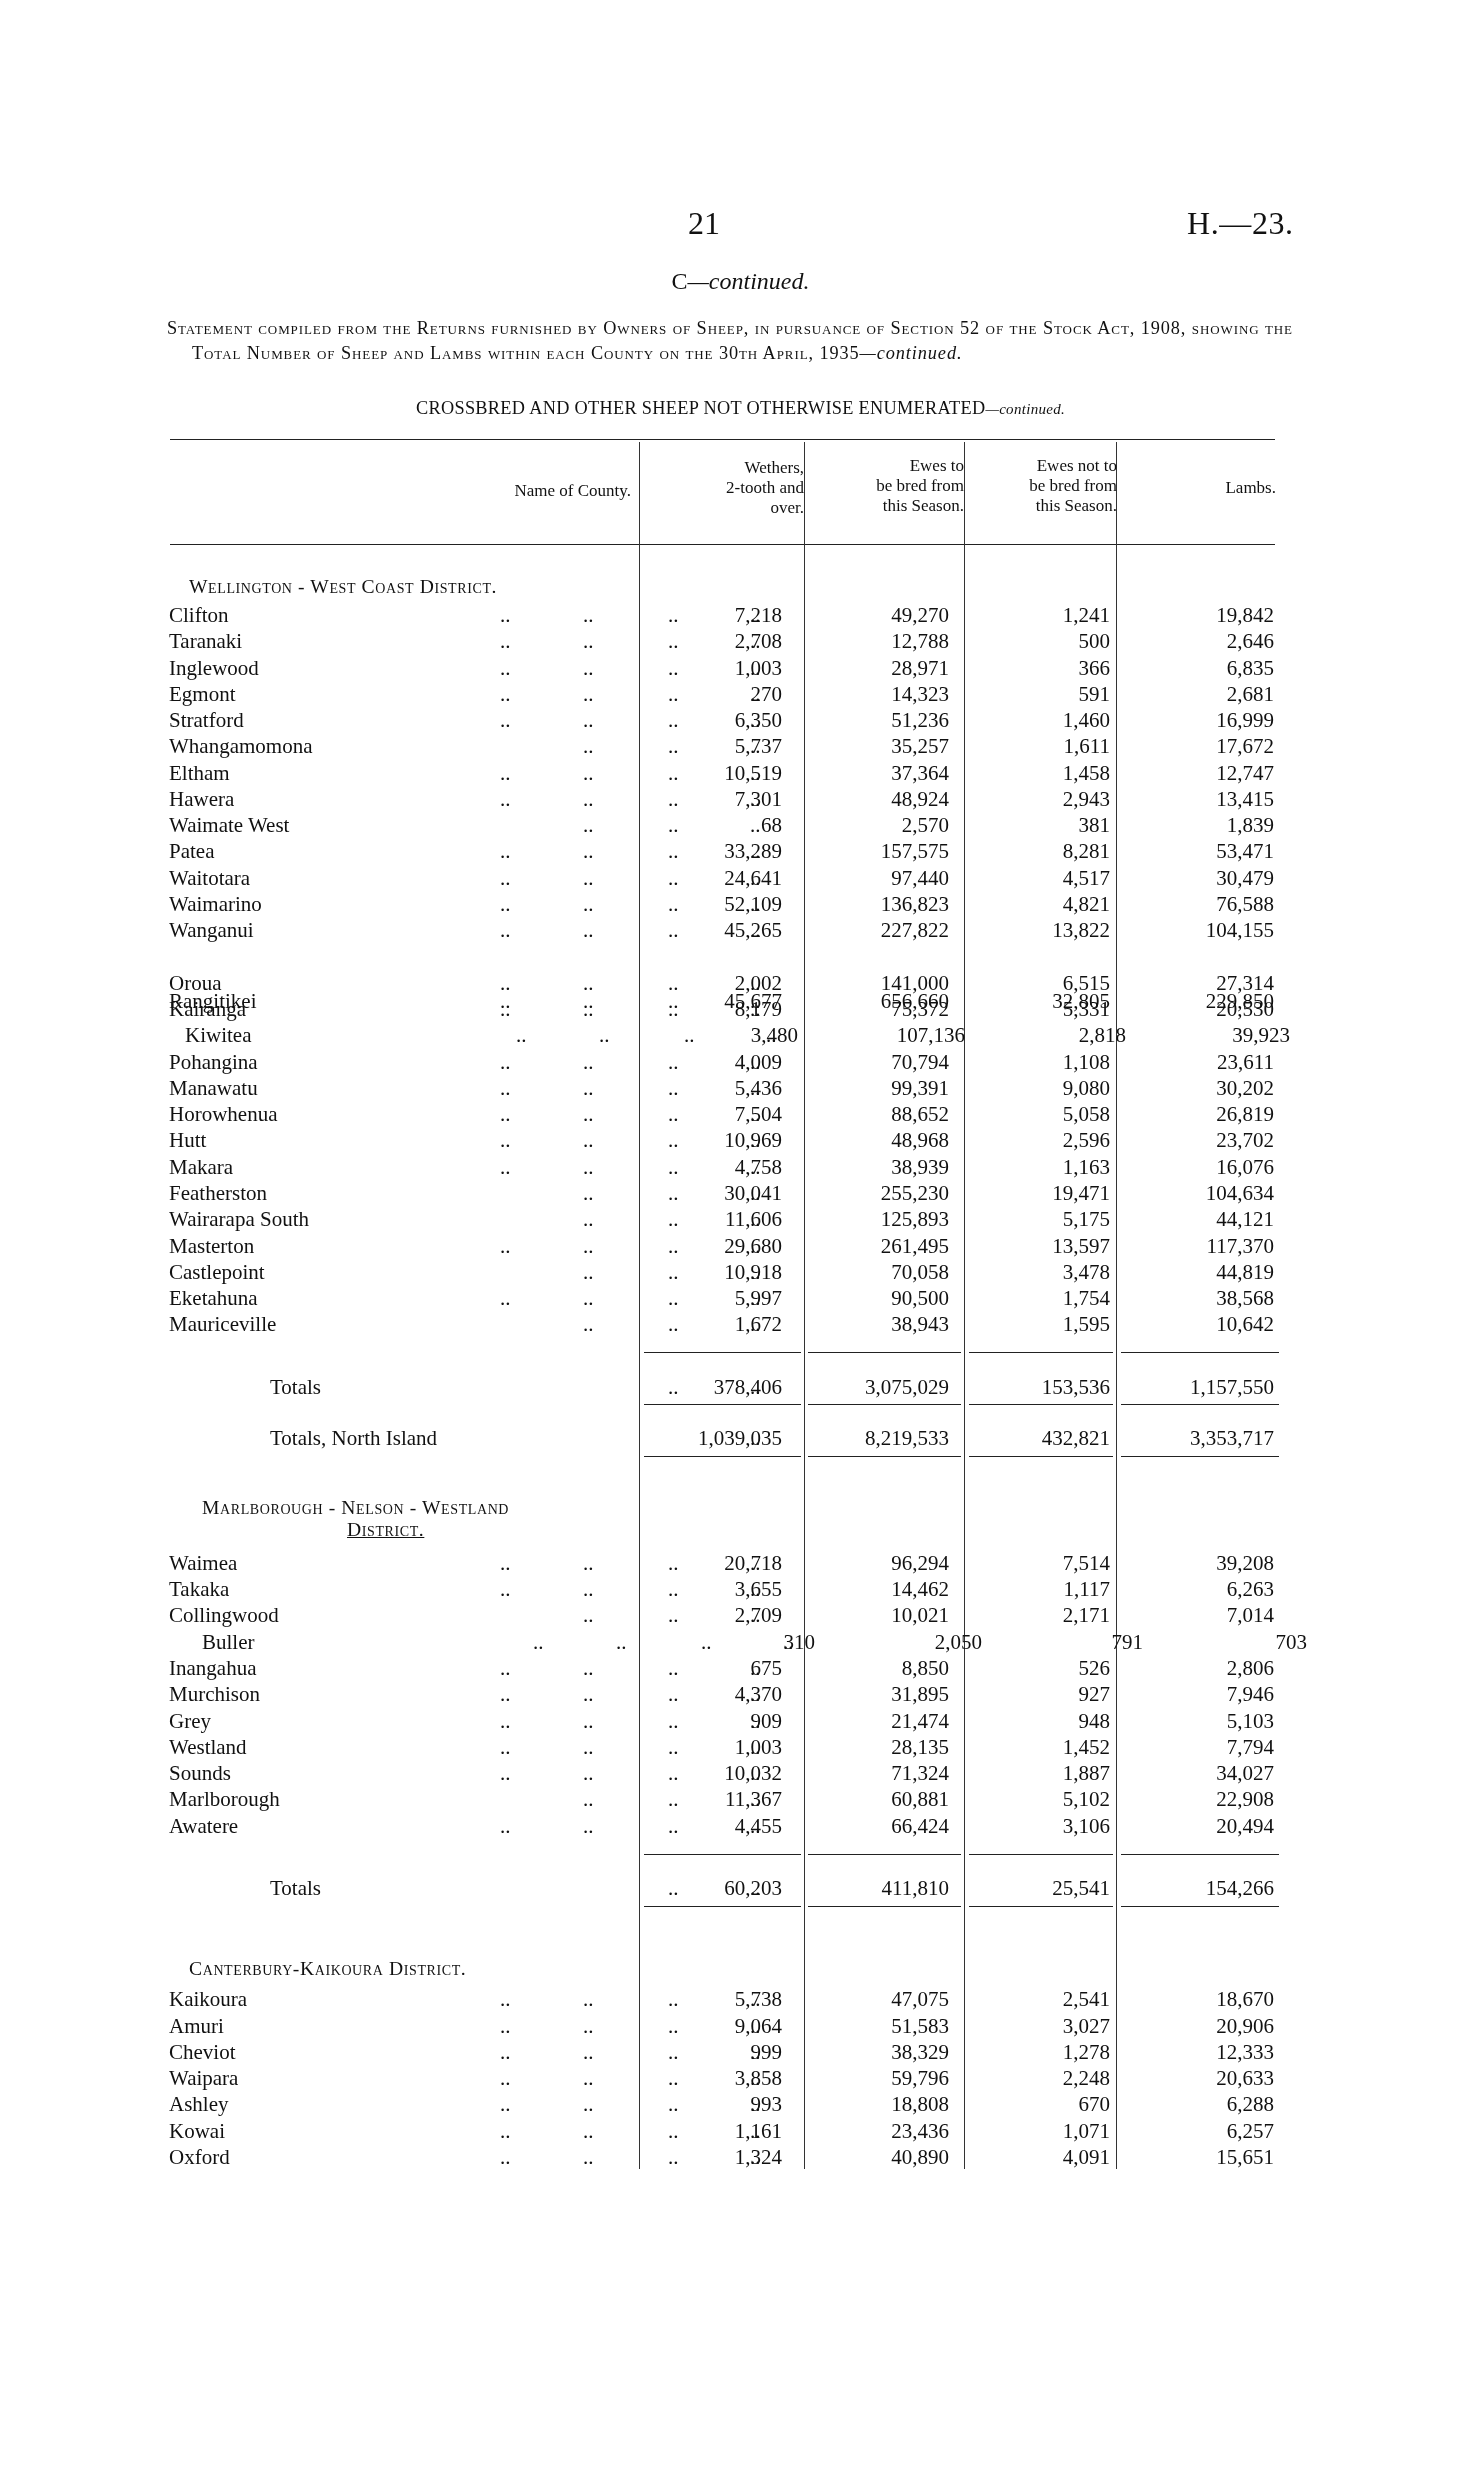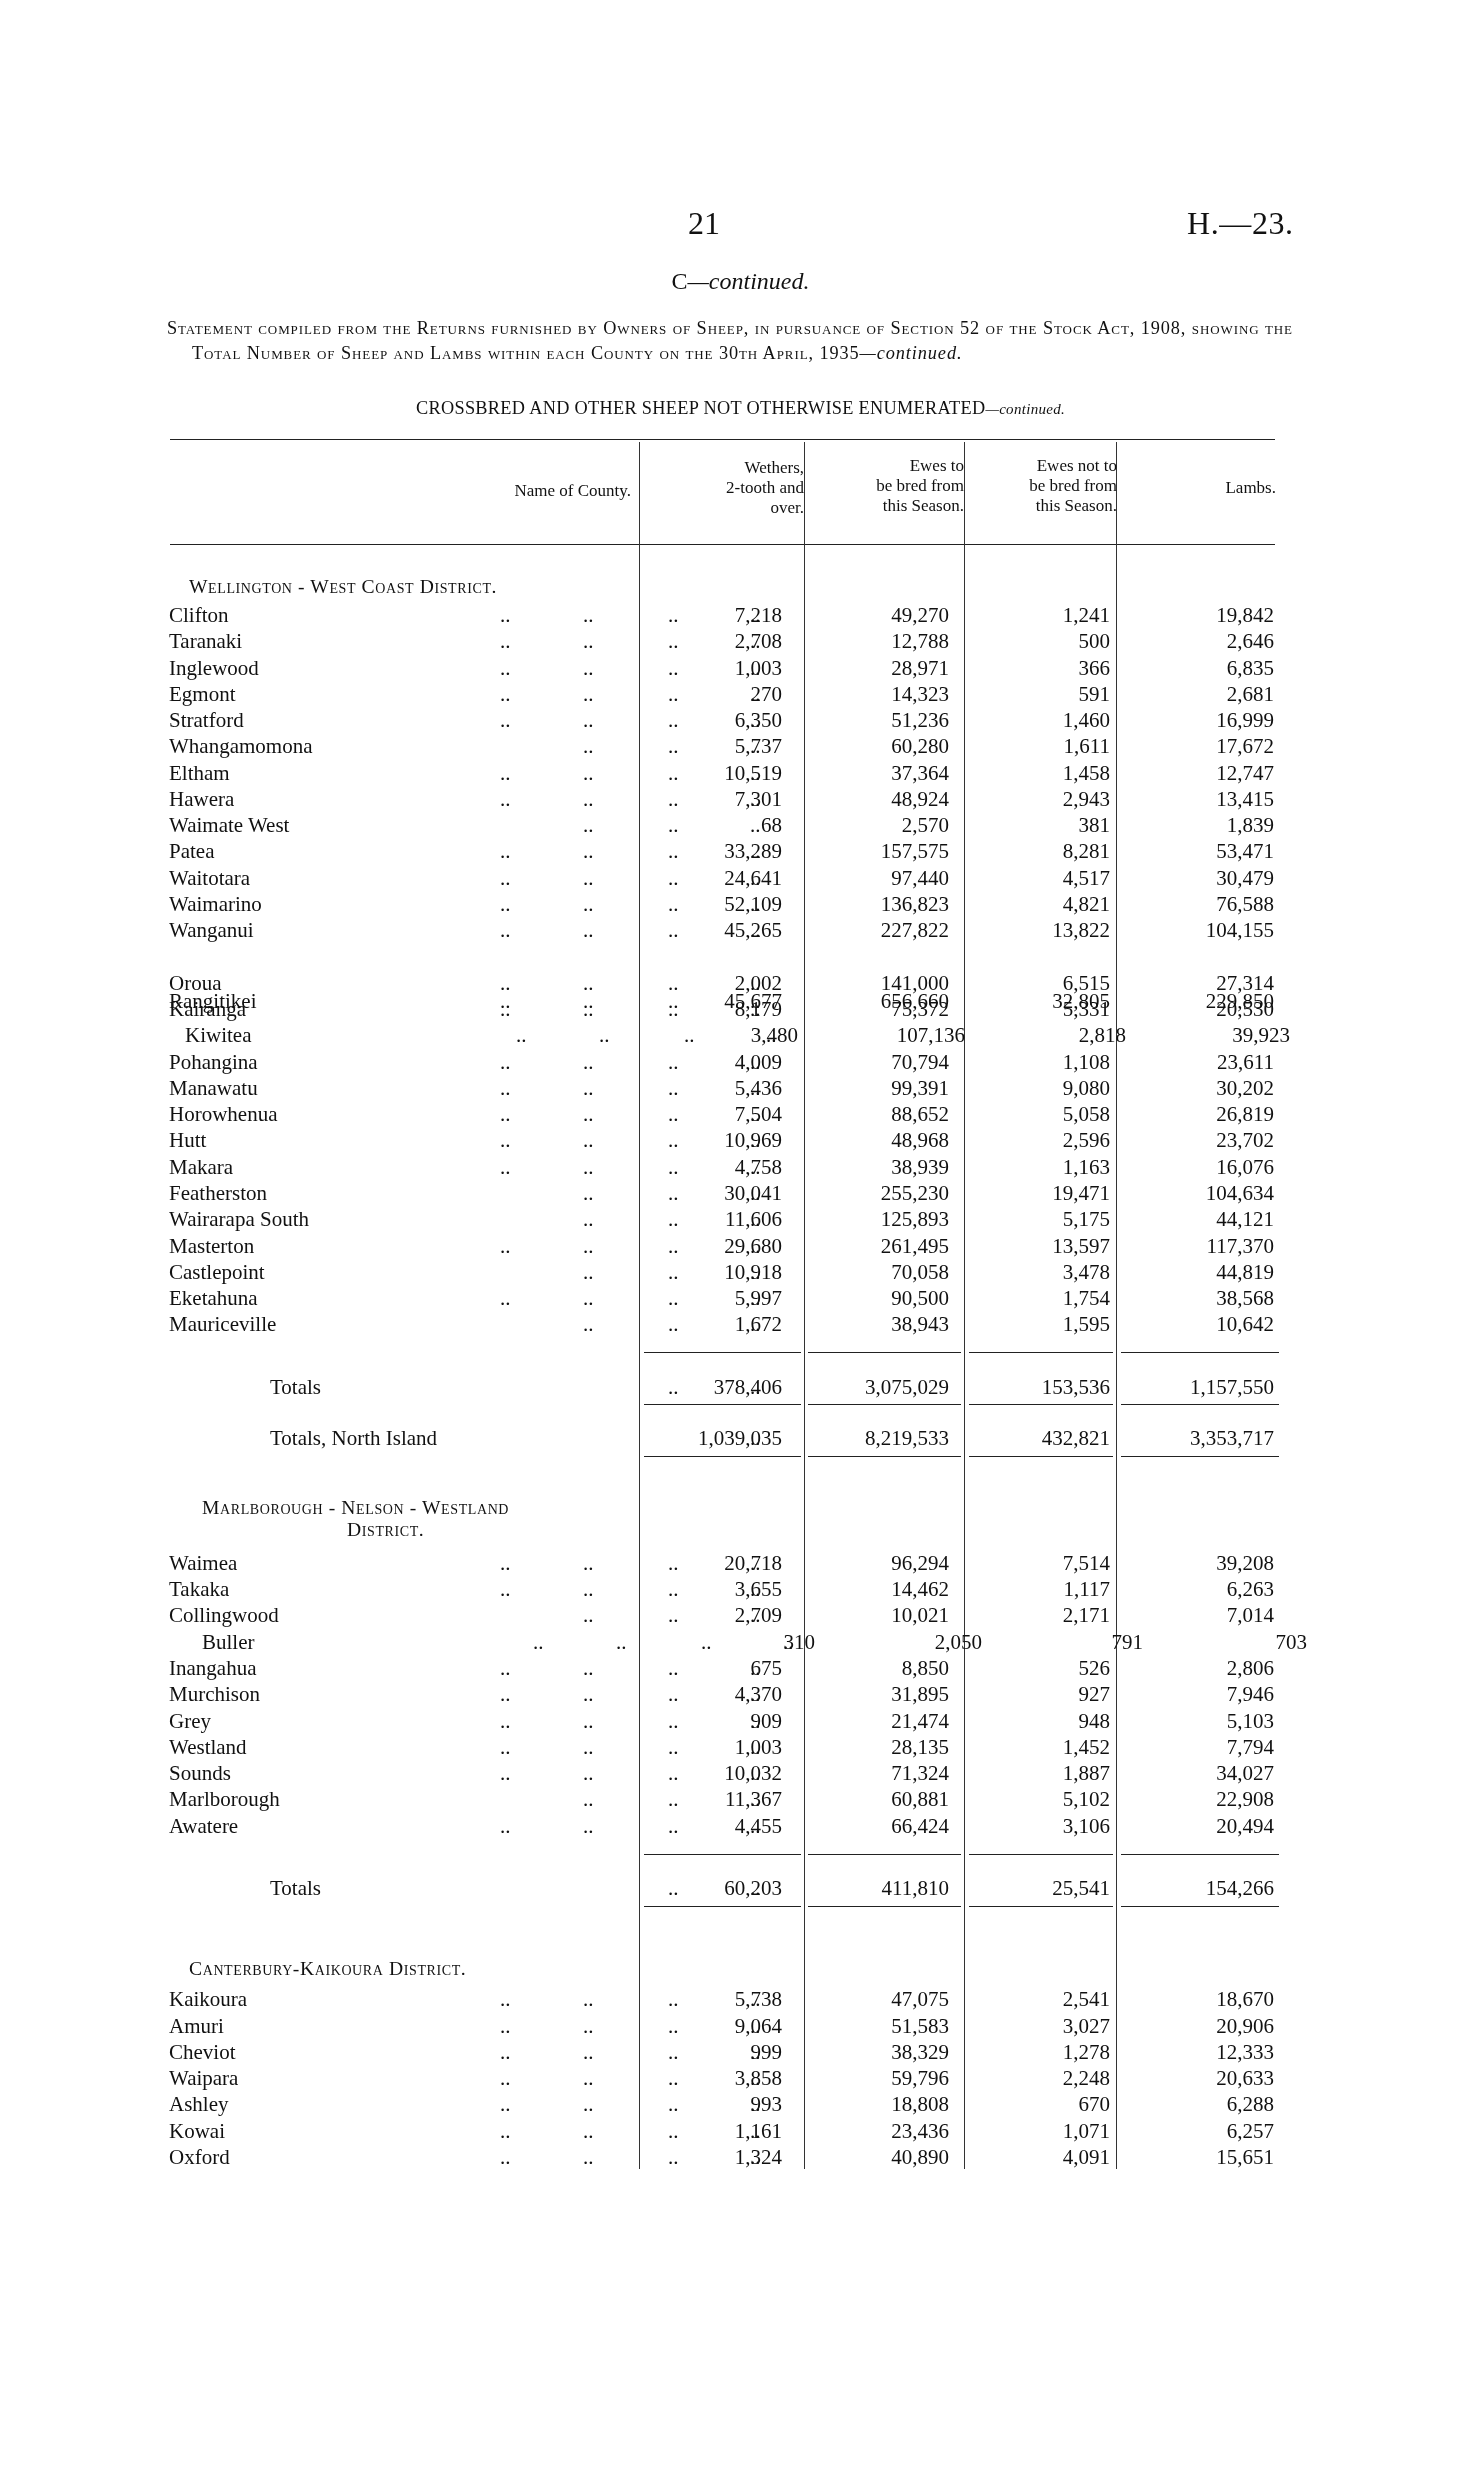--- a/index.html
+++ b/index.html
@@ -150,21 +150,21 @@
       <span class="num n4">16,999</span>
     </div>
     <div class="row" style="top: 734px;">
       <span class="name">Whangamomona</span>
       <span class="dots">
         <span style="left: 272px;">..</span>
         <span style="left: 357px;">..</span>
         <span style="left: 439px;">..</span>
       </span>
       <span class="num n1">5,737</span>
-      <span class="num n2">60,280</span>
+      <span class="num n2">35,257</span>
       <span class="num n3">1,611</span>
       <span class="num n4">17,672</span>
     </div>
     <div class="row" style="top: 761px;">
       <span class="name">Eltham</span>
       <span class="dots">
         <span style="left: 189px;">..</span>
         <span style="left: 272px;">..</span>
         <span style="left: 357px;">..</span>
         <span style="left: 439px;">..</span>
@@ -470,21 +470,21 @@
       <span class="num n2">8,219,533</span>
       <span class="num n3">432,821</span>
       <span class="num n4">3,353,717</span>
     </div>
     <div class="rule" style="left: 644px; width: 157px; top: 1456px;"></div>
     <div class="rule" style="left: 808px; width: 153px; top: 1456px;"></div>
     <div class="rule" style="left: 969px; width: 144px; top: 1456px;"></div>
     <div class="rule" style="left: 1121px; width: 158px; top: 1456px;"></div>
     <div class="district" style="top: 1497px; left: 202px;">
       <div>Marlborough - Nelson - Westland</div>
-      <div style="padding-left: 145px;">District.</div>
+      <div style="padding-left: 145px; text-decoration: underline;">District.</div>
     </div>
     <div class="row" style="top: 1551px;">
       <span class="name">Waimea</span>
       <span class="dots">
         <span style="left: 189px;">..</span>
         <span style="left: 272px;">..</span>
         <span style="left: 357px;">..</span>
         <span style="left: 439px;">..</span>
       </span>
       <span class="num n1">20,718</span>

